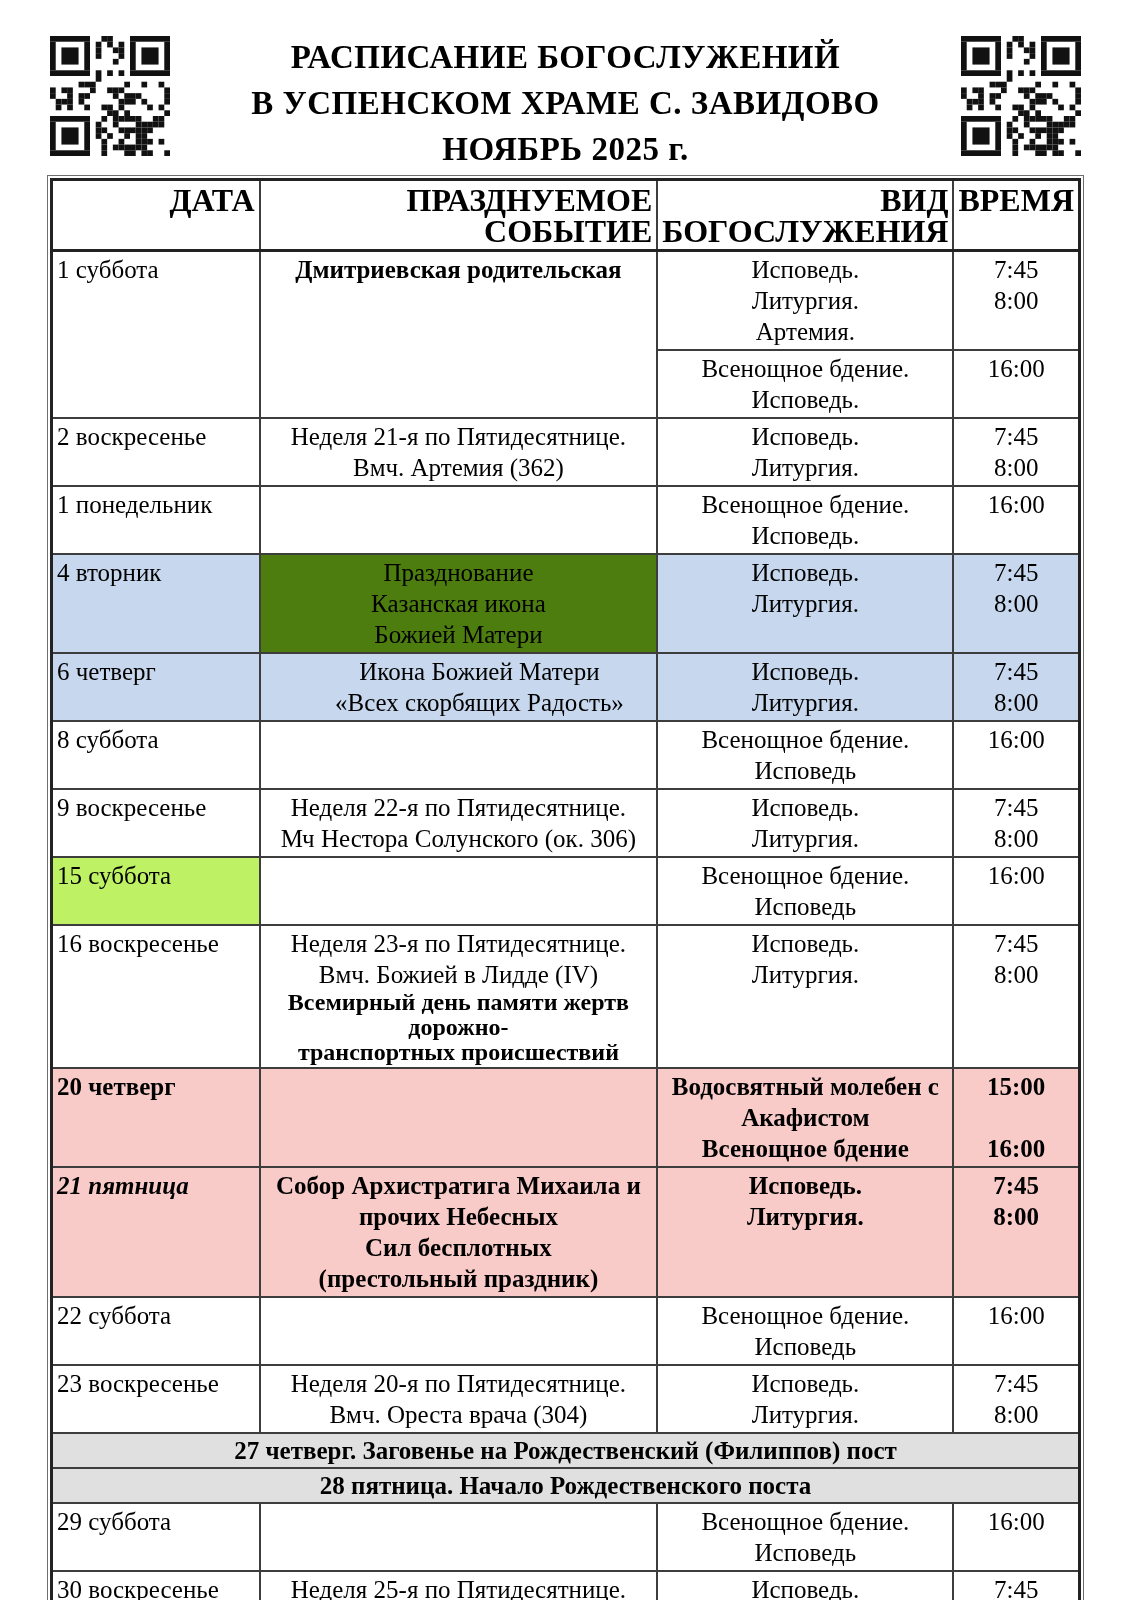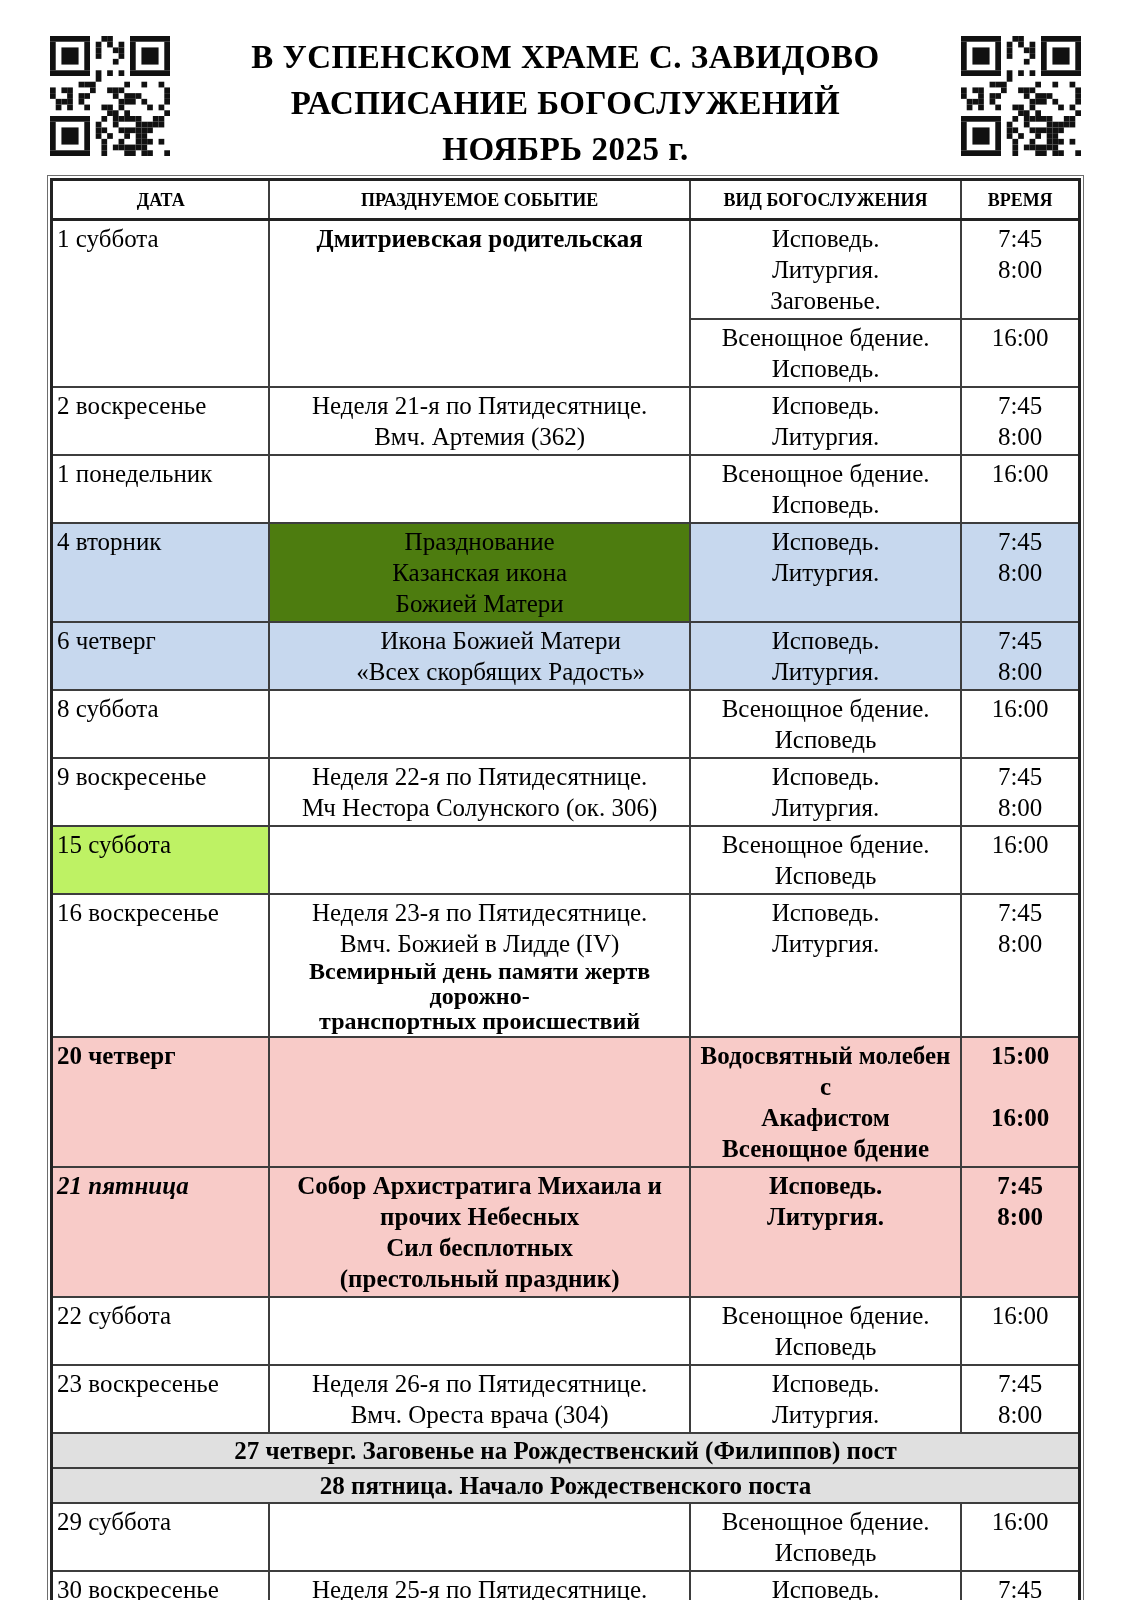--- a/index.html
+++ b/index.html
@@ -37,24 +37,24 @@
     border:3px solid #222222;
     outline:1px solid #6e6e6e;
     outline-offset:2px;
   }
   table.sched th, table.sched td{
     border:2px solid #3d3d3d;
     vertical-align:top;
     padding:2px 4px;
   }
   table.sched thead th{
-    font-size:18px;
+    font-size:32px;
     line-height:31px;
     font-weight:bold;
-    text-align:center;
+    text-align:right;
     border-bottom:3px solid #222222;
     padding-top:4px;
   }
   .ln{font-size:25px;line-height:31px;}
   .ln.small{font-size:24px;line-height:25px;font-weight:bold;}
   td.c-date{text-align:left;padding-left:12px;}
   td.c-event, td.c-service, td.c-time{text-align:center;}
   tr.bold-row td .ln{font-weight:bold;}
   td.c-event .b{font-weight:bold;}
   tr.section-row td{
@@ -189,22 +189,22 @@
         <rect x="16" y="19" width="1" height="1" fill="#111"></rect>
         <rect x="9" y="20" width="1" height="1" fill="#111"></rect>
         <rect x="13" y="20" width="1" height="1" fill="#111"></rect>
         <rect x="14" y="20" width="1" height="1" fill="#111"></rect>
         <rect x="16" y="20" width="1" height="1" fill="#111"></rect>
         <rect x="17" y="20" width="1" height="1" fill="#111"></rect>
         <rect x="20" y="20" width="1" height="1" fill="#111"></rect>
       </svg>
 
     <div class="title">
+      <div>РАСПИСАНИЕ  БОГОСЛУЖЕНИЙ</div>
       <div>В УСПЕНСКОМ ХРАМЕ С. ЗАВИДОВО</div>
-      <div>РАСПИСАНИЕ  БОГОСЛУЖЕНИЙ</div>
       <div>НОЯБРЬ 2025 г.</div>
     </div>
 
     <svg class="qr" id="qr-right" viewBox="0 0 21 21">
         <rect x="0" y="0" width="7" height="1" fill="#111"></rect>
         <rect x="0" y="6" width="7" height="1" fill="#111"></rect>
         <rect x="0" y="1" width="1" height="5" fill="#111"></rect>
         <rect x="6" y="1" width="1" height="5" fill="#111"></rect>
         <rect x="2" y="2" width="3" height="3" fill="#111"></rect>
         <rect x="14" y="0" width="7" height="1" fill="#111"></rect>
@@ -345,21 +345,21 @@
         <tr>
           <td class="c-date" rowspan="2" style="background: rgb(255, 255, 255);">
             <div class="ln">1 суббота</div>
           </td>
           <td class="c-event" rowspan="2" style="background: rgb(255, 255, 255);">
             <div class="ln b">Дмитриевская родительская</div>
           </td>
           <td class="c-service" style="background: rgb(255, 255, 255);">
             <div class="ln">Исповедь.</div>
             <div class="ln">Литургия.</div>
-            <div class="ln">Заговенье.</div>
+            <div class="ln">Артемия.</div>
           </td>
           <td class="c-time" style="background: rgb(255, 255, 255);">
             <div class="ln">7:45</div>
             <div class="ln">8:00</div>
           </td>
         </tr>
         <tr>
           <td class="c-service" style="background: rgb(255, 255, 255);">
             <div class="ln">Всенощное бдение.</div>
             <div class="ln">Исповедь.</div>
@@ -541,21 +541,21 @@
           </td>
           <td class="c-time" style="background: rgb(255, 255, 255);">
             <div class="ln">16:00</div>
           </td>
         </tr>
         <tr>
           <td class="c-date" style="background: rgb(255, 255, 255);">
             <div class="ln">23 воскресенье</div>
           </td>
           <td class="c-event" style="background: rgb(255, 255, 255);">
-            <div class="ln">Неделя 26-я по Пятидесятнице.</div>
+            <div class="ln">Неделя 20-я по Пятидесятнице.</div>
             <div class="ln">Вмч. Ореста врача (304)</div>
           </td>
           <td class="c-service" style="background: rgb(255, 255, 255);">
             <div class="ln">Исповедь.</div>
             <div class="ln">Литургия.</div>
           </td>
           <td class="c-time" style="background: rgb(255, 255, 255);">
             <div class="ln">7:45</div>
             <div class="ln">8:00</div>
           </td>

